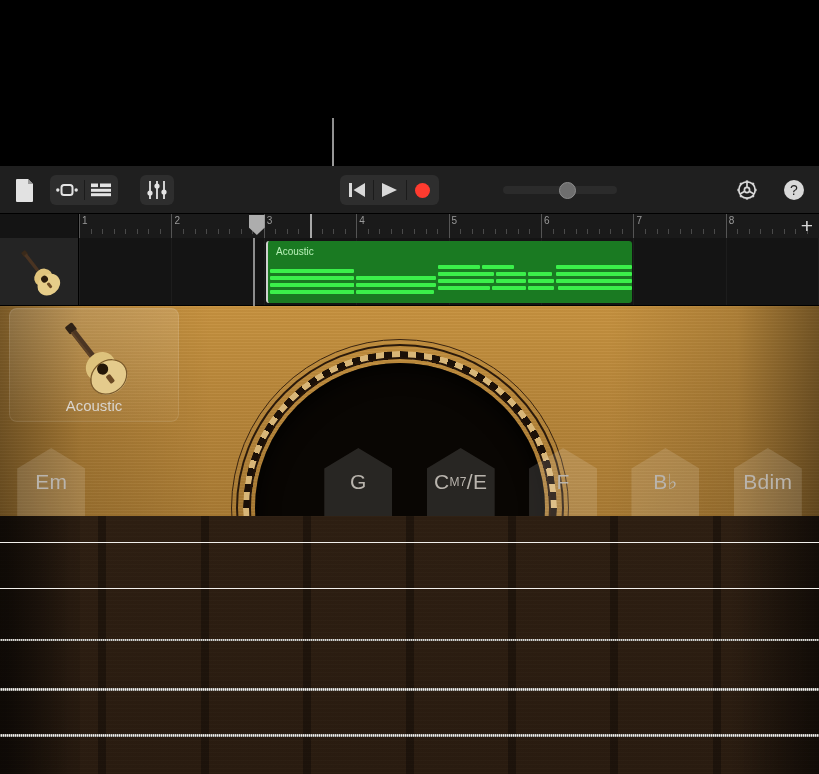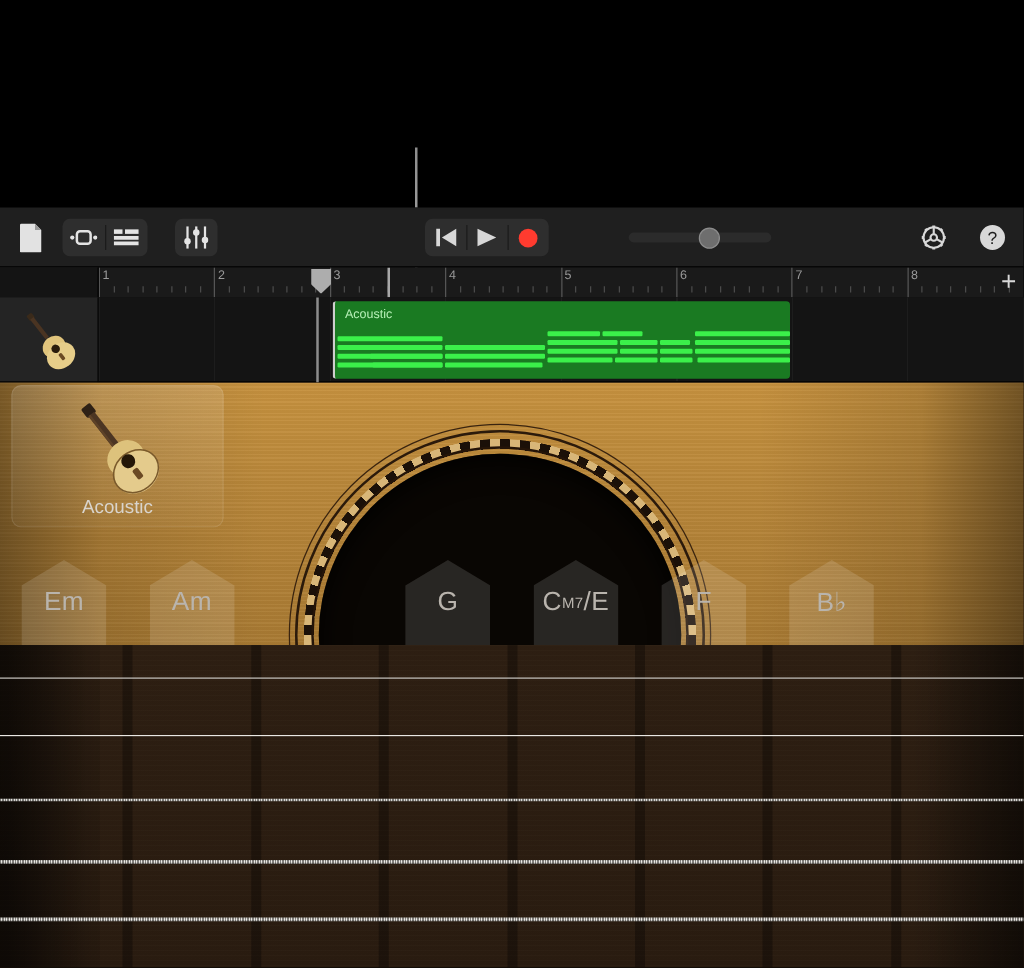--- a/index.html
+++ b/index.html
@@ -572,43 +572,43 @@
       <div class="mode-opt active">Акорди</div>
       <div class="mode-opt inactive">Ноти</div>
     </div>
   </div>
 
   <div class="chord-strip" id="chord-strip">
       <div class="chord-cell" style="left: 17.1875px;">
         <div class="chord-shape"></div>
         <div class="chord-text">Em</div>
       </div>
-      <div class="chord-cell" style="left: 119.562px;">
-        <div class="chord-shape"></div>
-        <div class="chord-text">Am</div>
-      </div>
       <div class="chord-cell" style="left: 324.312px;">
         <div class="chord-shape"></div>
         <div class="chord-text">G</div>
       </div>
       <div class="chord-cell" style="left: 426.688px;">
         <div class="chord-shape"></div>
         <div class="chord-text">
           <span>C</span>
           <sup>M7</sup>
           <span>/E</span>
         </div>
       </div>
       <div class="chord-cell" style="left: 529.062px;">
         <div class="chord-shape"></div>
         <div class="chord-text">F</div>
       </div>
       <div class="chord-cell" style="left: 631.438px;">
         <div class="chord-shape"></div>
         <div class="chord-text">B♭</div>
+      </div>
+      <div class="chord-cell" style="left: 733.812px;">
+        <div class="chord-shape"></div>
+        <div class="chord-text">Bdim</div>
       </div>
     </div>
 
   <div class="fretboard" id="fretboard">
     <div class="fb-left-shade"></div>
     <div class="fb-right-shade"></div>
   <div class="fb-col-dark" style="left: 98.375px;"></div>
       <div class="fb-col-dark" style="left: 200.75px;"></div>
       <div class="fb-col-dark" style="left: 303.125px;"></div>
       <div class="fb-col-dark" style="left: 405.5px;"></div>

